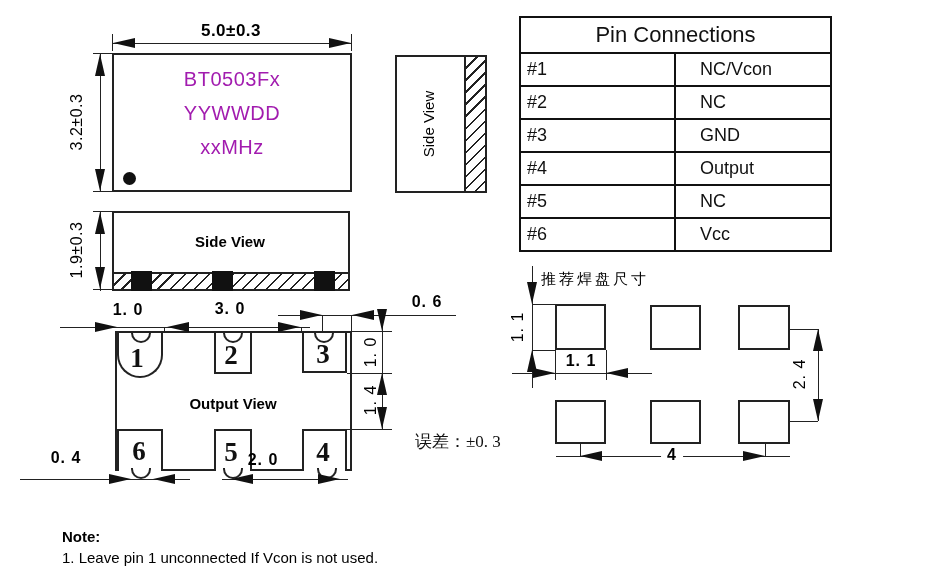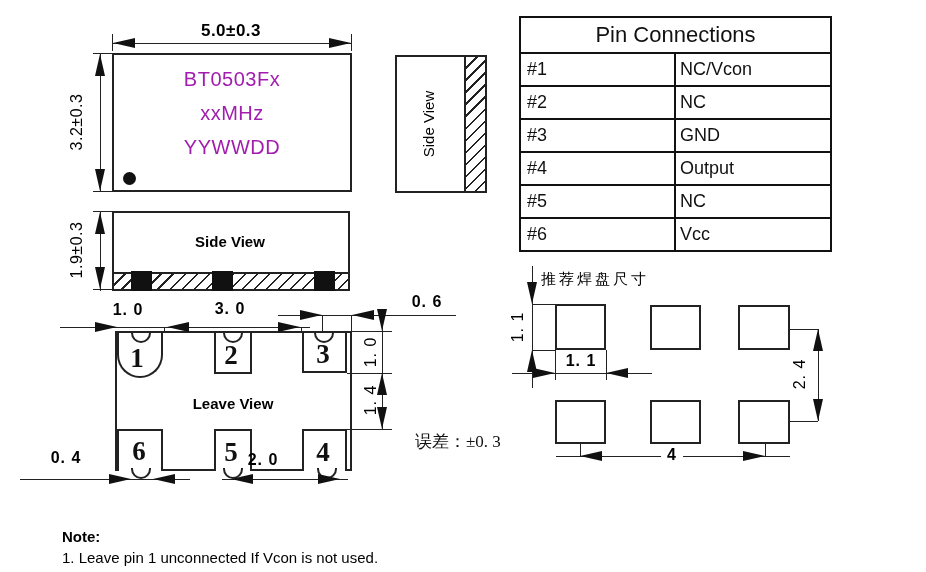--- a/index.html
+++ b/index.html
@@ -27,33 +27,33 @@
         border-radius:0 0 11px 11px;box-sizing:border-box;}
   .pinnum{font-family:"Liberation Serif",serif;font-size:27px;color:#111;}
   .marking{font-size:20px;line-height:34px;letter-spacing:.5px;color:#a21caf;text-align:center;}
   .table{position:absolute;left:519px;top:16px;width:313px;height:236px;border:2px solid #111;
          box-sizing:border-box;display:flex;flex-direction:column;background:#fff;}
   .trow{flex:1;display:flex;border-top:2px solid #111;align-items:center;font-size:18px;}
   .thead{height:34px;flex:0 0 34px;display:flex;align-items:center;justify-content:center;
          font-size:22px;border-top:none;}
   .tcell-l{width:155px;flex:0 0 155px;border-right:2px solid #111;align-self:stretch;
            display:flex;align-items:center;padding-left:6px;box-sizing:border-box;}
-  .tcell-r{flex:1;display:flex;align-items:center;padding-left:4px;text-align:center;}
+  .tcell-r{flex:1;display:flex;align-items:center;padding-left:24px;text-align:center;}
   .serifblk{font-family:"Liberation Serif",serif;font-size:17px;line-height:26px;color:#111;}
 </style>
 </head>
 <body>
 
 <div class="canvas">
 
   <div class="box" style="left:112px;top:53px;width:240px;height:139px;"></div>
   <div class="marking" style="position:absolute;left:114px;top:62px;width:236px;">
     <div>BT0503Fx</div>
+    <div>YYWWDD</div>
     <div>xxMHz</div>
-    <div>YYWWDD</div>
   </div>
   <div style="position:absolute;left:123px;top:172px;width:13px;height:13px;border-radius:50%;background:#111;"></div>
 
   <div class="vl" style="left:112px;top:34px;height:17px;"></div>
   <div class="vl" style="left:351px;top:34px;height:17px;"></div>
   <div class="hl" style="left:112px;top:43px;width:240px;"></div>
   <div class="ar ar-l" style="left:113px;top:38px;"></div>
   <div class="ar ar-r" style="left:329px;top:38px;"></div>
   <div class="ct bigdim" style="left:231px;top:31px;">5.0±0.3</div>
 
@@ -98,21 +98,21 @@
   <div class="bump" style="left:131px;top:468px;"></div>
   <div class="bump" style="left:223px;top:468px;"></div>
   <div class="bump" style="left:317px;top:468px;"></div>
 
   <div class="ct pinnum" style="left:137px;top:358px;">1</div>
   <div class="ct pinnum" style="left:231px;top:355px;">2</div>
   <div class="ct pinnum" style="left:323px;top:354px;">3</div>
   <div class="ct pinnum" style="left:139px;top:451px;">6</div>
   <div class="ct pinnum" style="left:231px;top:452px;">5</div>
   <div class="ct pinnum" style="left:323px;top:452px;">4</div>
-  <div class="ct lbl" style="left:233px;top:403px;">Leave View</div>
+  <div class="ct lbl" style="left:233px;top:403px;">Output View</div>
 
   <div class="hl" style="left:60px;top:327px;width:250px;"></div>
   <div class="ar ar-r" style="left:95px;top:322px;"></div>
   <div class="ar ar-l" style="left:167px;top:322px;"></div>
   <div class="ar ar-r" style="left:278px;top:322px;"></div>
   <div class="vl" style="left:164px;top:327px;height:6px;"></div>
   <div class="vl" style="left:301px;top:327px;height:5px;"></div>
   <div class="ct dim" style="left:128px;top:310px;">1. 0</div>
   <div class="ct dim" style="left:230px;top:309px;">3. 0</div>
 

